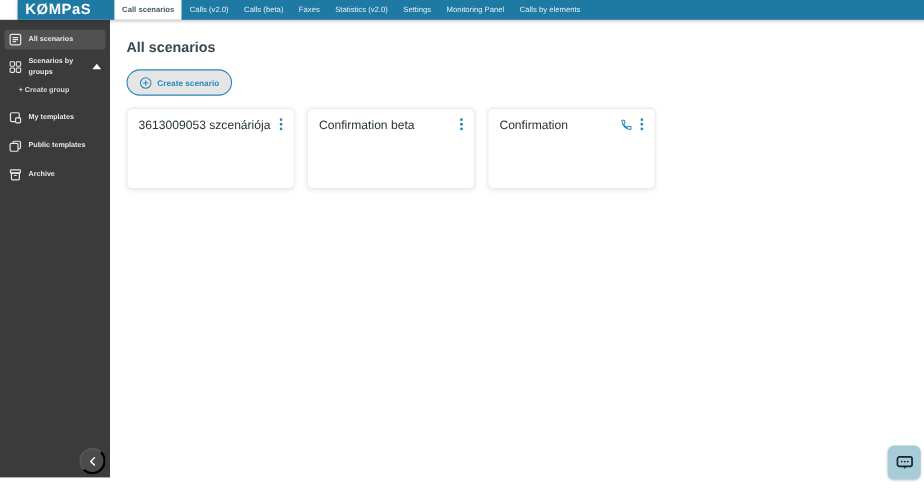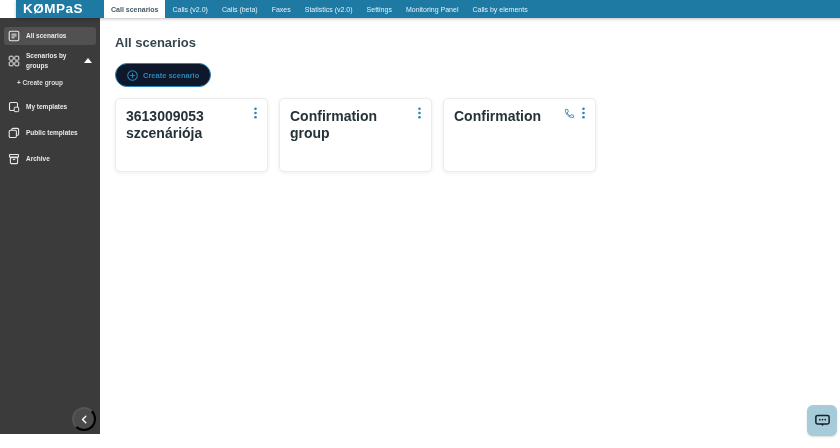--- a/index.html
+++ b/index.html
@@ -52,31 +52,31 @@
   .page-title { margin-top:17px; font-size:13px; font-weight:700; color:#37474f; }
   .toolbar { margin-top:13px; display:flex; align-items:center; gap:8px; }
   .search-input {
     width:152px; height:22px; background:#efefef; border:none; border-radius:2px;
     padding:0 8px; font-size:8px; color:#444; font-family:"Liberation Sans", sans-serif;
     outline:none;
   }
   .search-input::placeholder { color:#b3b3b3; }
   .create-btn {
     height:24px; display:flex; align-items:center; gap:5px; padding:0 11px;
-    background:#0f172a; border:1.5px solid #2b87b8; border-radius:12px;
+    background:#e5e5e5; border:1.5px solid #2b87b8; border-radius:12px;
     color:#2b87b8; font-size:7.5px; font-weight:700; cursor:pointer;
     font-family:"Liberation Sans", sans-serif; white-space:nowrap;
   }
   .cards { margin-top:11px; display:grid; grid-template-columns:repeat(4,153px); gap:11px; }
   .card {
     height:74px; background:#fff; border:1px solid #ececec; border-radius:5px;
     box-shadow:0 1px 4px rgba(0,0,0,.07); padding:8px 10px;
     display:flex; align-items:flex-start; justify-content:space-between; cursor:pointer;
   }
-  .card-title { font-size:14px; font-weight:700; color:#263238; line-height:1.2; padding-top:1px; }
+  .card-title { font-size:11px; font-weight:400; color:#263238; line-height:1.2; padding-top:1px; }
   .card-actions { display:flex; align-items:center; gap:7px; flex-shrink:0; margin-left:6px; }
   .icon-btn { display:flex; align-items:center; justify-content:center; cursor:pointer; background:none; border:none; padding:0; }
 
   
   .chat-btn {
     position:absolute; right:3px; bottom:12px; width:30px; height:31px;
     background:#a6cbd9; border:none; border-radius:6px; display:flex;
     align-items:center; justify-content:center; cursor:pointer;
     box-shadow:0 1px 2px rgba(0,0,0,.15);
   }
@@ -190,21 +190,21 @@
             <svg width="3" height="12" viewBox="0 0 3 12">
                 <circle cx="1.5" cy="1.8" r="1.3" fill="#2b87b8"></circle>
                 <circle cx="1.5" cy="6" r="1.3" fill="#2b87b8"></circle>
                 <circle cx="1.5" cy="10.2" r="1.3" fill="#2b87b8"></circle>
               </svg>
           </button>
         </div>
       </div>
 
       <div class="card">
-        <span class="card-title">Confirmation group</span>
+        <span class="card-title">Confirmation beta</span>
         <div class="card-actions">
           <button class="icon-btn">
             <svg width="3" height="12" viewBox="0 0 3 12">
                 <circle cx="1.5" cy="1.8" r="1.3" fill="#2b87b8"></circle>
                 <circle cx="1.5" cy="6" r="1.3" fill="#2b87b8"></circle>
                 <circle cx="1.5" cy="10.2" r="1.3" fill="#2b87b8"></circle>
               </svg>
           </button>
         </div>
       </div>

